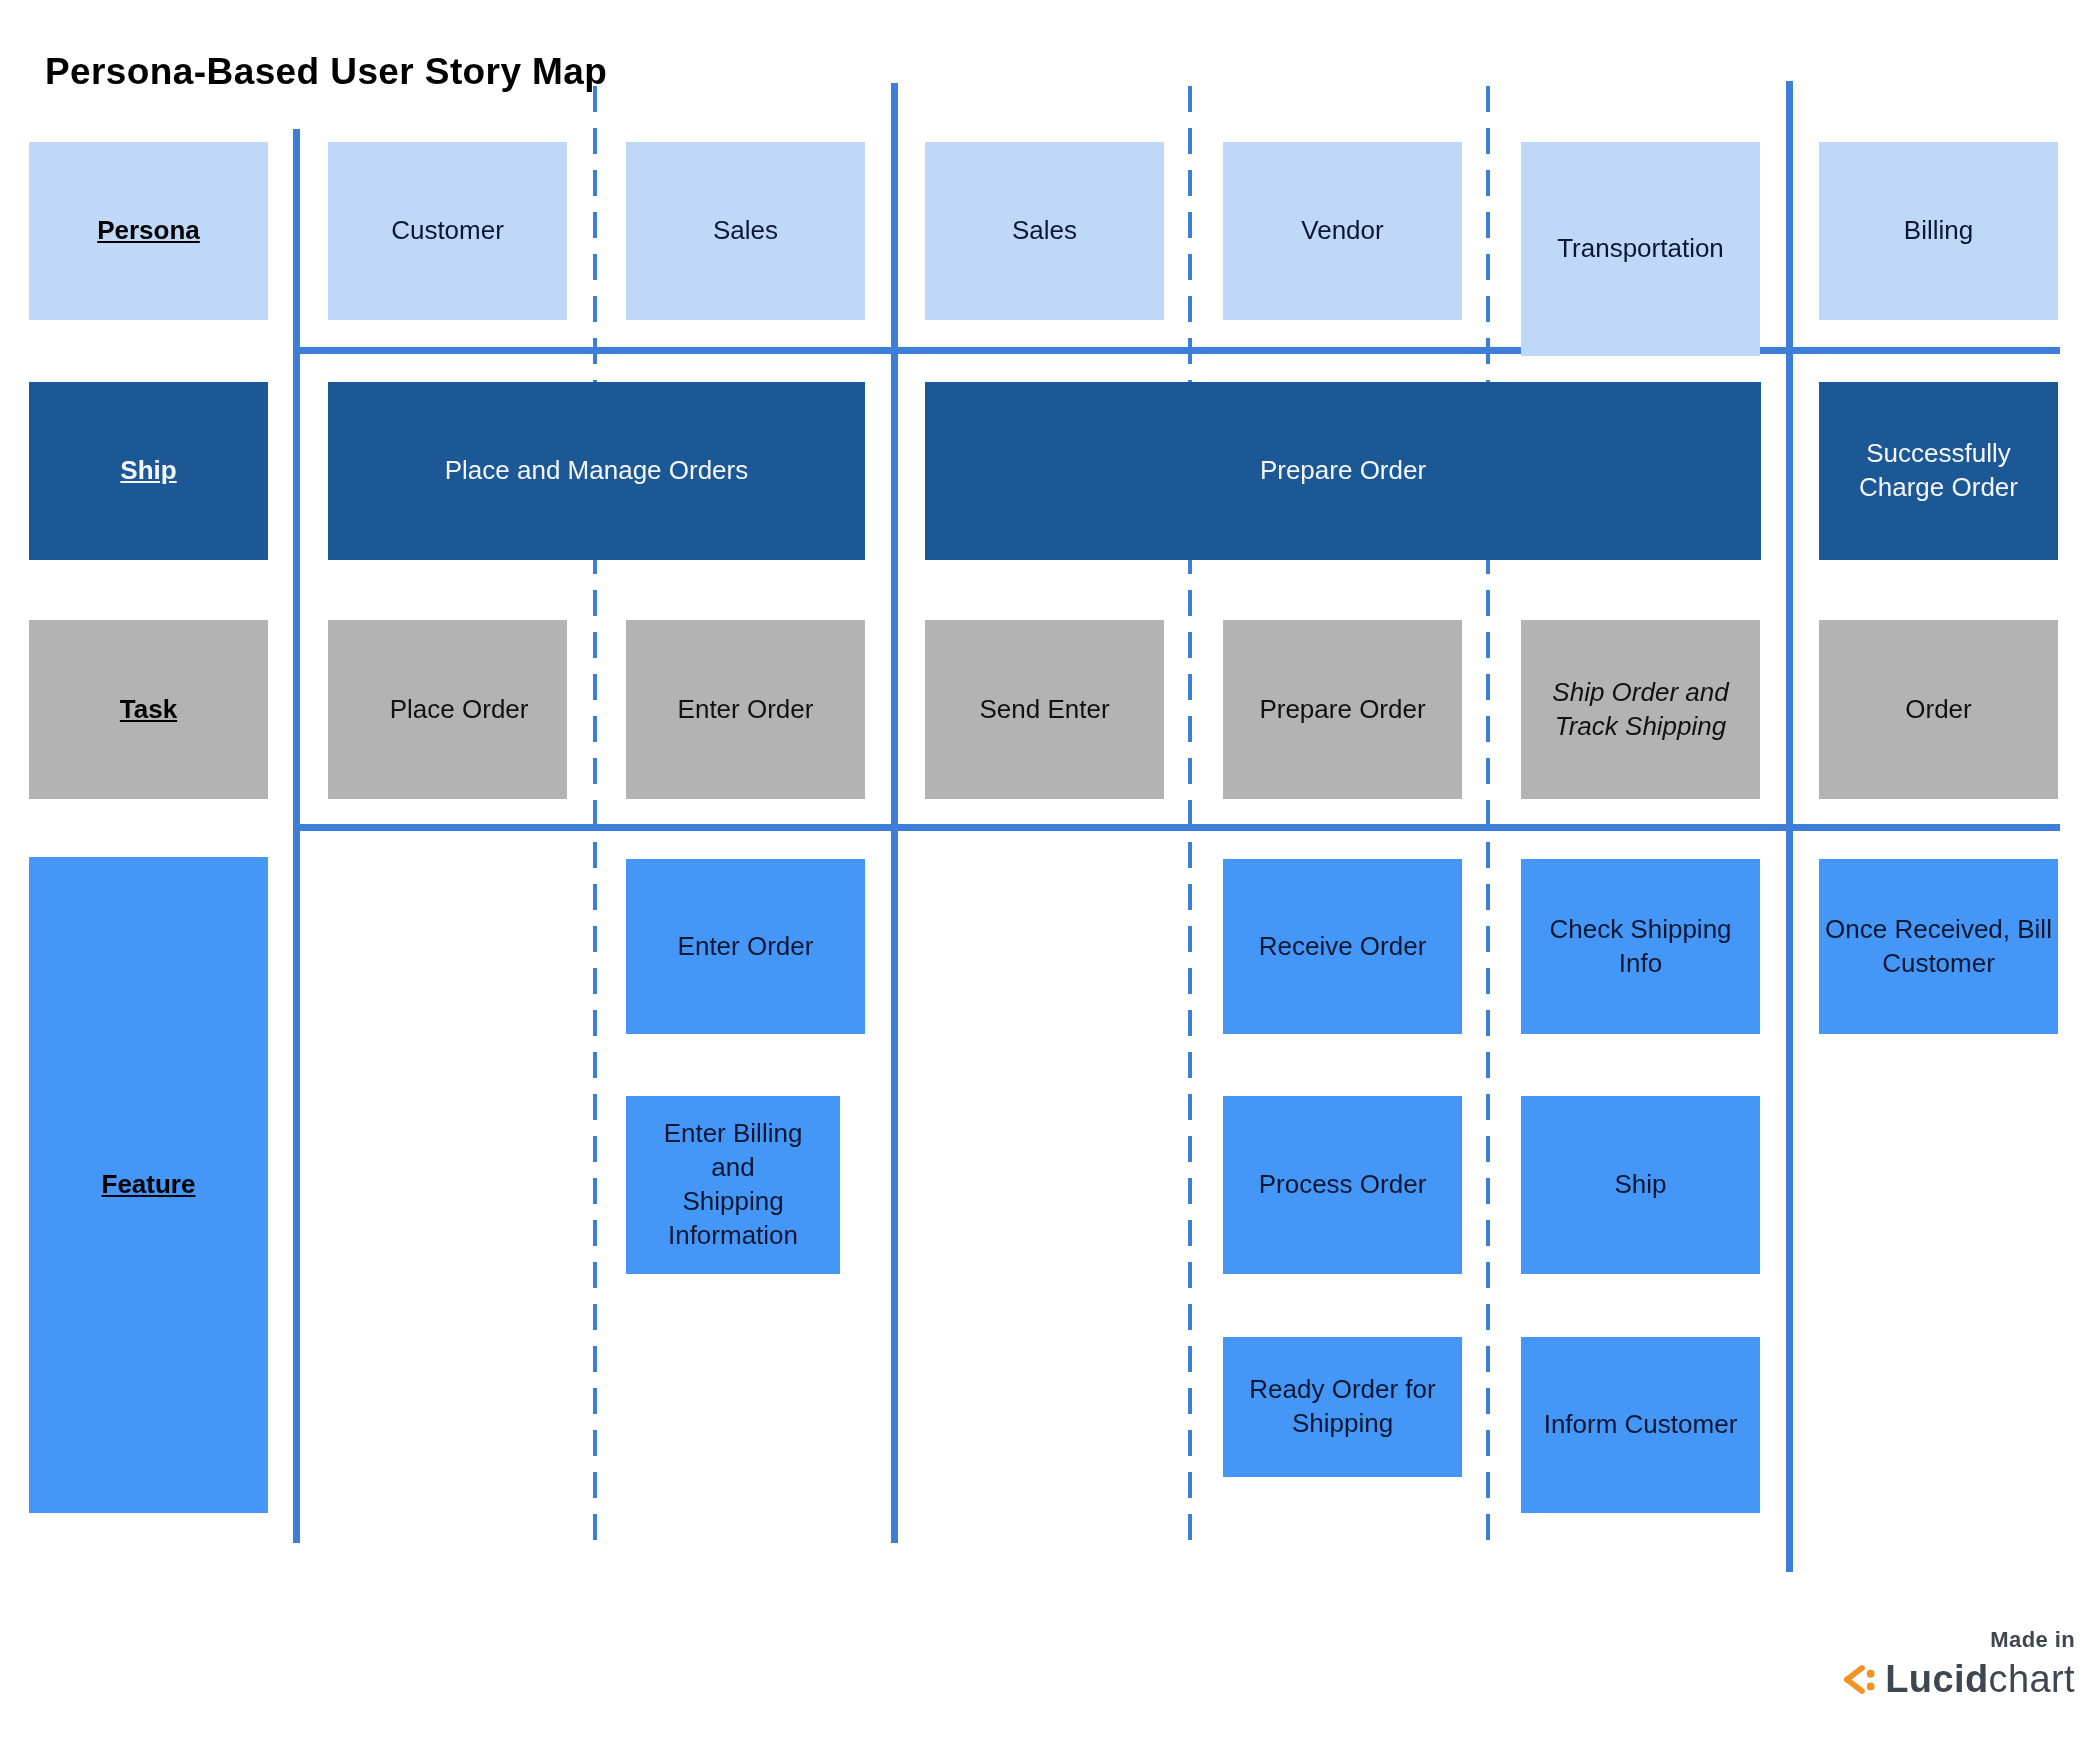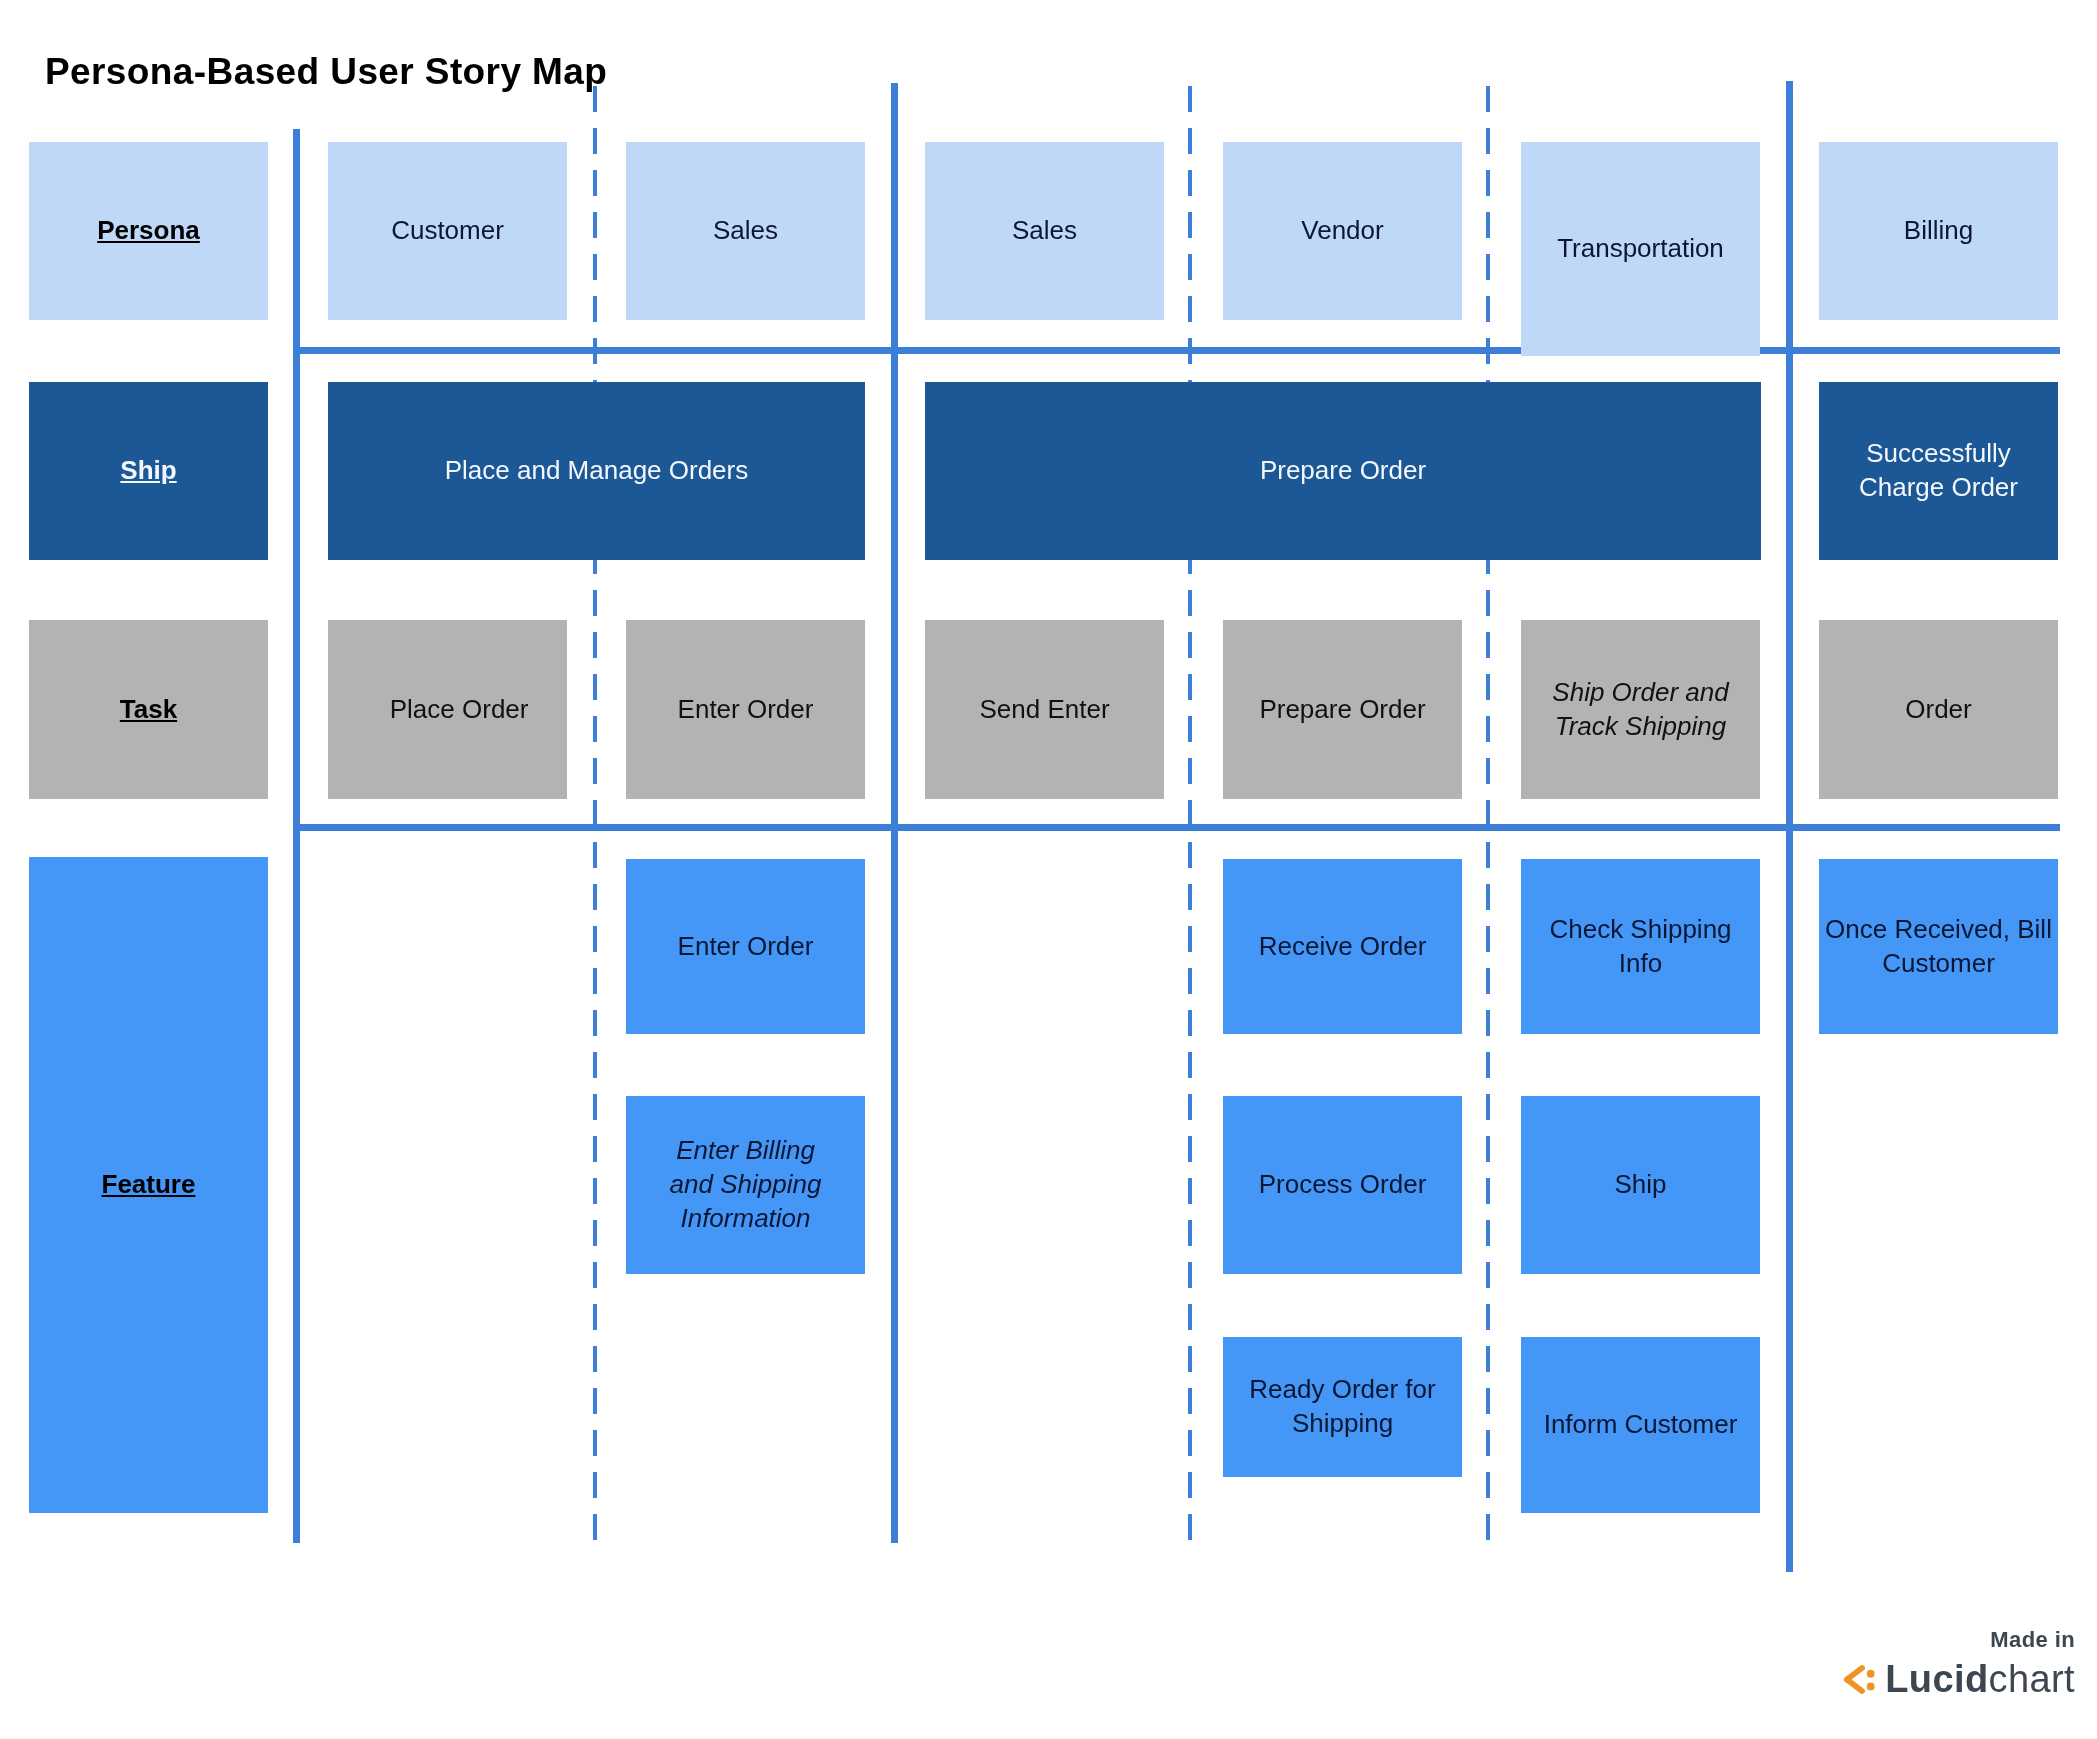--- a/index.html
+++ b/index.html
@@ -80,21 +80,21 @@
   <div class="node goal" style="left:1819px;top:382px;width:239px;height:178px;padding:0 24px;">Successfully Charge Order</div>
 
   <div class="node task" style="left:328px;top:620px;width:239px;height:179px;padding-left:28px;">Place Order</div>
   <div class="node task" style="left:626px;top:620px;width:239px;height:179px;">Enter Order</div>
   <div class="node task" style="left:925px;top:620px;width:239px;height:179px;">Send Enter</div>
   <div class="node task" style="left:1223px;top:620px;width:239px;height:179px;">Prepare Order</div>
   <div class="node task" style="left:1521px;top:620px;width:239px;height:179px;padding:8px 19px;font-style:italic;">Ship Order and Track Shipping</div>
   <div class="node task" style="left:1819px;top:620px;width:239px;height:179px;">Order</div>
 
   <div class="node feature" style="left:626px;top:859px;width:239px;height:175px;">Enter Order</div>
-  <div class="node feature" style="left:626px;top:1096px;width:239px;height:178px;padding:0 32px;font-style:italic;">Enter Billing and Shipping Information</div>
+  <div class="node feature" style="left:626px;top:1096px;width:214px;height:178px;padding:0 32px;">Enter Billing and Shipping Information</div>
 
   <div class="node feature" style="left:1223px;top:859px;width:239px;height:175px;">Receive Order</div>
   <div class="node feature" style="left:1223px;top:1096px;width:239px;height:178px;">Process Order</div>
   <div class="node feature" style="left:1223px;top:1337px;width:239px;height:140px;padding:0 19px;">Ready Order for Shipping</div>
 
   <div class="node feature" style="left:1521px;top:859px;width:239px;height:175px;padding:8px 19px;">Check Shipping Info</div>
   <div class="node feature" style="left:1521px;top:1096px;width:239px;height:178px;">Ship</div>
   <div class="node feature" style="left:1521px;top:1337px;width:239px;height:176px;">Inform Customer</div>
 
   <div class="node feature" style="left:1819px;top:859px;width:239px;height:175px;padding:0 1.6px;">Once Received, Bill Customer</div>

